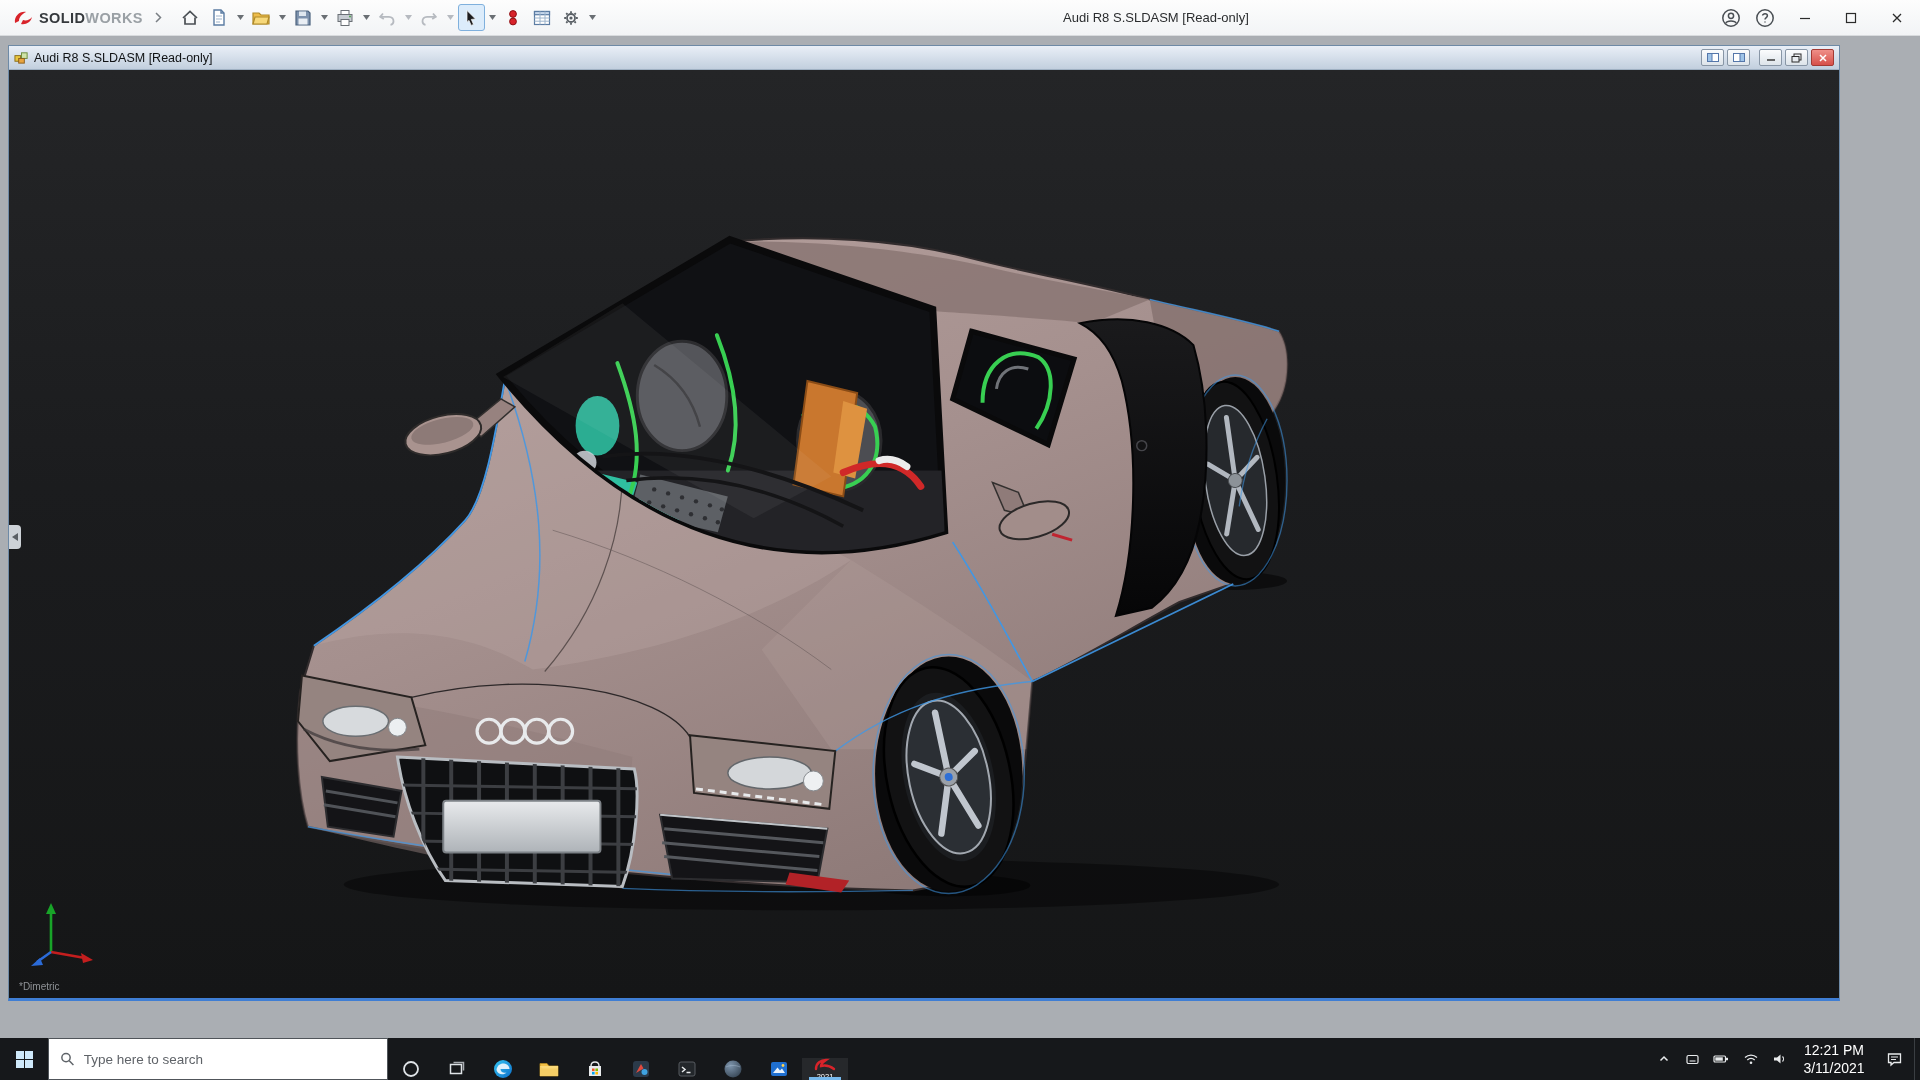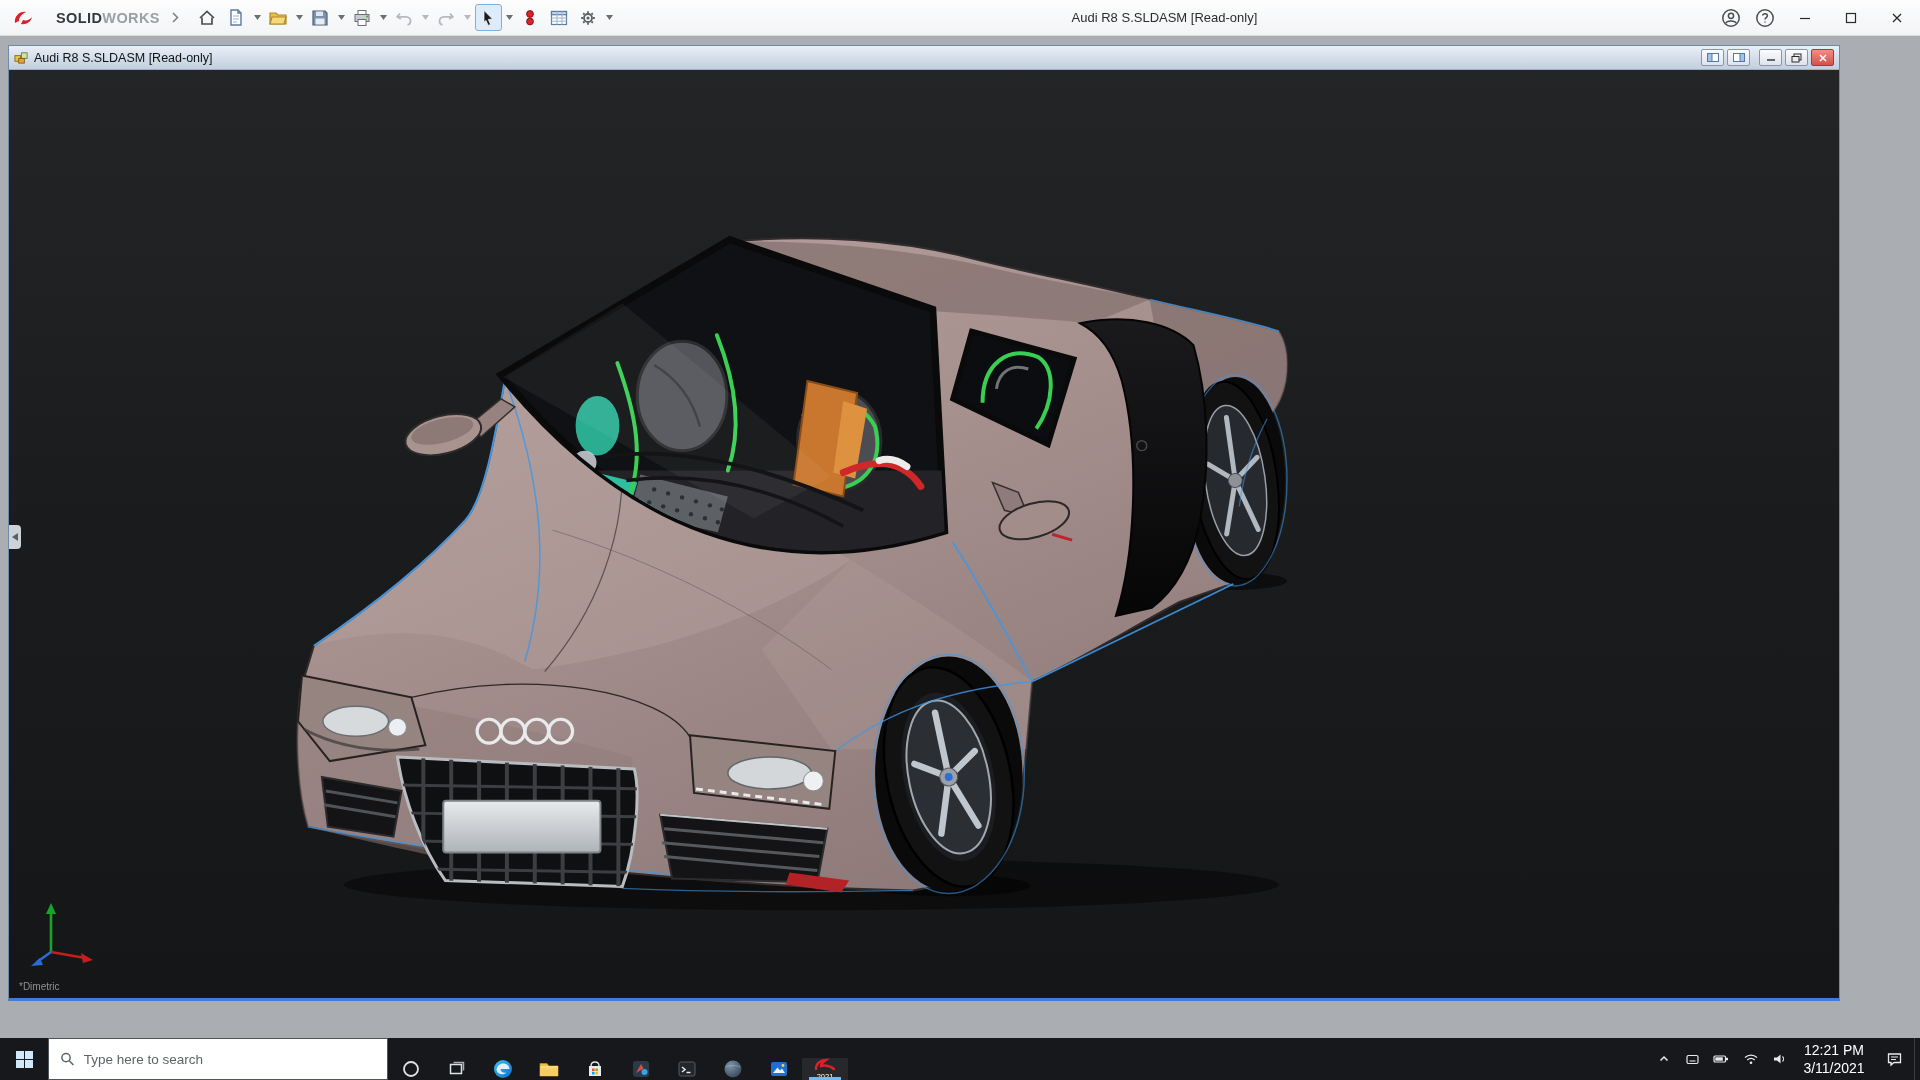--- a/index.html
+++ b/index.html
@@ -5,21 +5,21 @@
   * { box-sizing: border-box; margin: 0; padding: 0; }
   html,body { width:1920px; height:1080px; overflow:hidden; }
   body { font-family:"Liberation Sans", sans-serif; background:#a9adb2; }
   .ctr { display:flex; align-items:center; justify-content:center; }
   .screen { position:relative; width:1920px; height:1080px; overflow:hidden; background:#a9adb2; }
 
   
   .appbar { position:absolute; top:0; left:0; right:0; height:36px;
             background:linear-gradient(#fdfdfd,#f2f4f6); border-bottom:1px solid #d8dbde;
             display:flex; align-items:center; z-index:5; }
-  .brand { display:flex; align-items:center; gap:22px; padding:0 8px 0 12px;text-align:center; }
+  .brand { display:flex; align-items:center; gap:5px; padding:0 8px 0 12px;text-align:center; }
   .brand-name { font-size:14.5px; letter-spacing:.4px; color:#3a3f44; white-space:nowrap; }
   .brand-name .b { font-weight:bold; color:#35393d; }
   .brand-name .l { color:#9aa0a5; font-weight:bold; }
   .flyout { width:16px; height:26px; }
   .toolbar { display:flex; align-items:center; gap:2px; margin-left:10px; }
   .tb { width:27px; height:27px; border-radius:3px; display:flex; align-items:center; justify-content:center; }
   .tb.pressed { background:#dcecfb; border:1px solid #7fb0dd; }
   .chev { width:11px; height:27px; display:flex; align-items:center; justify-content:center; }
   .app-title { flex:1; text-align:center; font-size:13px; color:#2b2d2f; white-space:nowrap; overflow:hidden; }
   .appbar-right { display:flex; align-items:center; margin-left:auto; }

